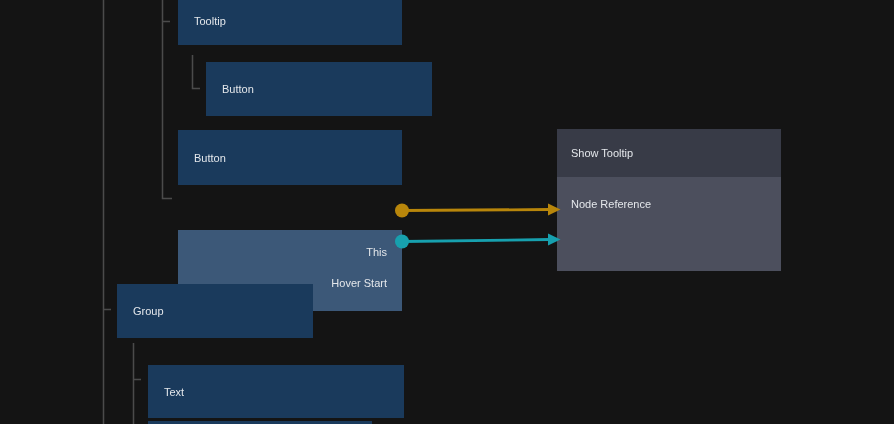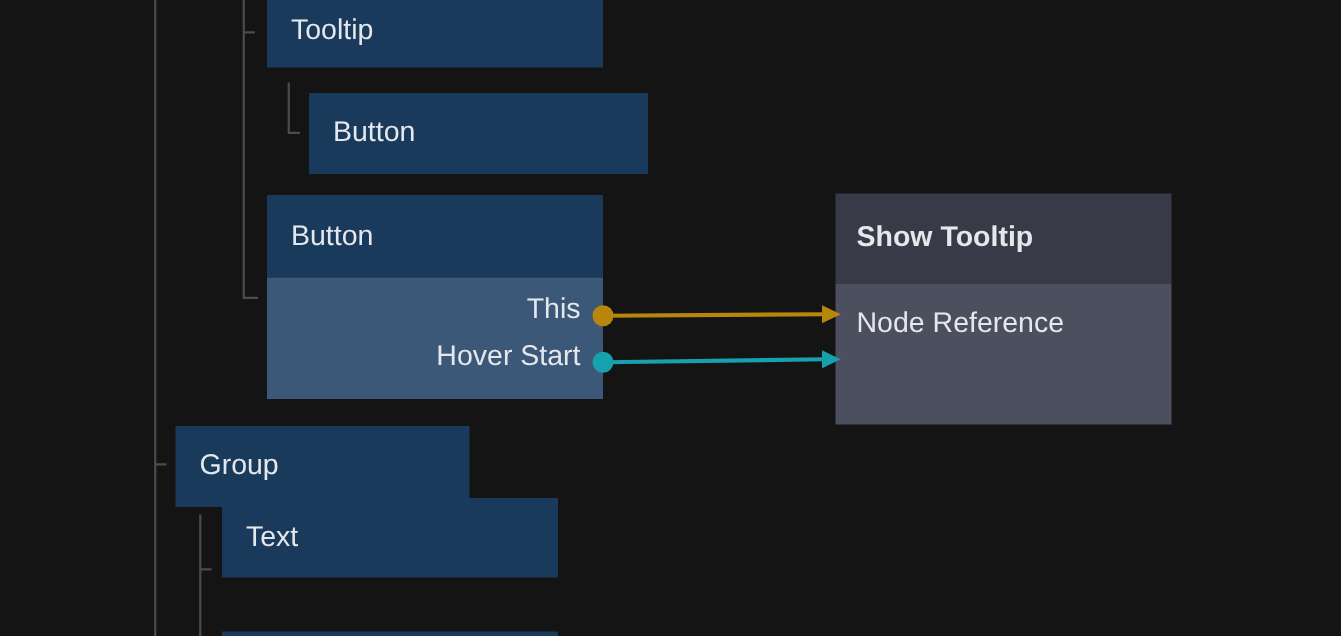--- a/index.html
+++ b/index.html
@@ -7,21 +7,21 @@
     --node-header-blue:#1a3a5c; --node-body-blue:#3c5878;
     --action-header-gray:#383b47; --action-body-gray:#4c4f5d;
     --text:#e4e7eb; --wire-orange:#b8860b; --wire-teal:#17a0ae;
   }
   *{box-sizing:border-box;margin:0;padding:0;}
   html,body{background:#000;}
   .canvas{
     position:relative; width:894px; height:424px; overflow:hidden;
     background:var(--background);
     font-family:"Liberation Sans","DejaVu Sans",sans-serif;
-    font-size:19px; color:var(--text);
+    font-size:11px; color:var(--text);
   }
   svg.layer{position:absolute; left:0; top:0; width:894px; height:424px; pointer-events:none;}
   .node{position:absolute;}
   .hdr{
     display:flex; align-items:center; padding-left:16px;
     background:var(--node-header-blue); width:100%;
   }
   .hdr.gray{background:var(--action-header-gray); padding-left:14px;}
   .node-simple{display:flex; align-items:center; padding-left:16px; background:var(--node-header-blue);}
   .body{
@@ -51,46 +51,46 @@
   </div>
 
   <div class="node node-simple" style="left:206px; top:62px; width:226px; height:54px;">
     <span class="label">Button</span>
   </div>
 
   <div class="node" style="left:178px; top:130px; width:224px;">
     <div class="hdr" style="height:55px;">
       <span class="label">Button</span>
     </div>
-    <div class="body" style="height:81px; padding-top:6px;">
+    <div class="body" style="height:81px; padding-top:6px;margin-top:45px;">
       <div class="port-row out">
         <span class="label">This</span>
       </div>
       <div class="port-row out">
         <span class="label">Hover Start</span>
       </div>
     </div>
   </div>
 
   <div class="node" style="left:557px; top:129px; width:224px;">
-    <div class="hdr gray" style="height:60px;font-weight:bold;">
+    <div class="hdr gray" style="height:48px;">
       <span class="label">Show Tooltip</span>
     </div>
     <div class="body gray" style="height:94px; padding-top:12px;">
       <div class="port-row in">
         <span class="label">Node Reference</span>
       </div>
     </div>
   </div>
 
   <div class="node node-simple" style="left:117px; top:284px; width:196px; height:54px;">
     <span class="label">Group</span>
   </div>
 
-  <div class="node node-simple" style="left:148px; top:332px; width:224px; height:53px;text-align:right;">
+  <div class="node node-simple" style="left:148px; top:365px; width:256px; height:53px;text-align:right;">
     <span class="label">Text</span>
   </div>
 
   <div class="node node-simple" style="left:148px; top:421px; width:224px; height:54px;"></div>
 
   <svg class="layer" viewBox="0 0 894 424">
     <g>
       <line x1="403" y1="210.5" x2="550" y2="209.5" stroke-width="2.8" stroke="#b8860b"></line>
       <polygon points="548,203.5 560.5,209.5 548,215.5" fill="#b8860b"></polygon>
       <circle cx="402" cy="210.5" r="7" style="pointer-events:auto;" fill="#b8860b"></circle>

